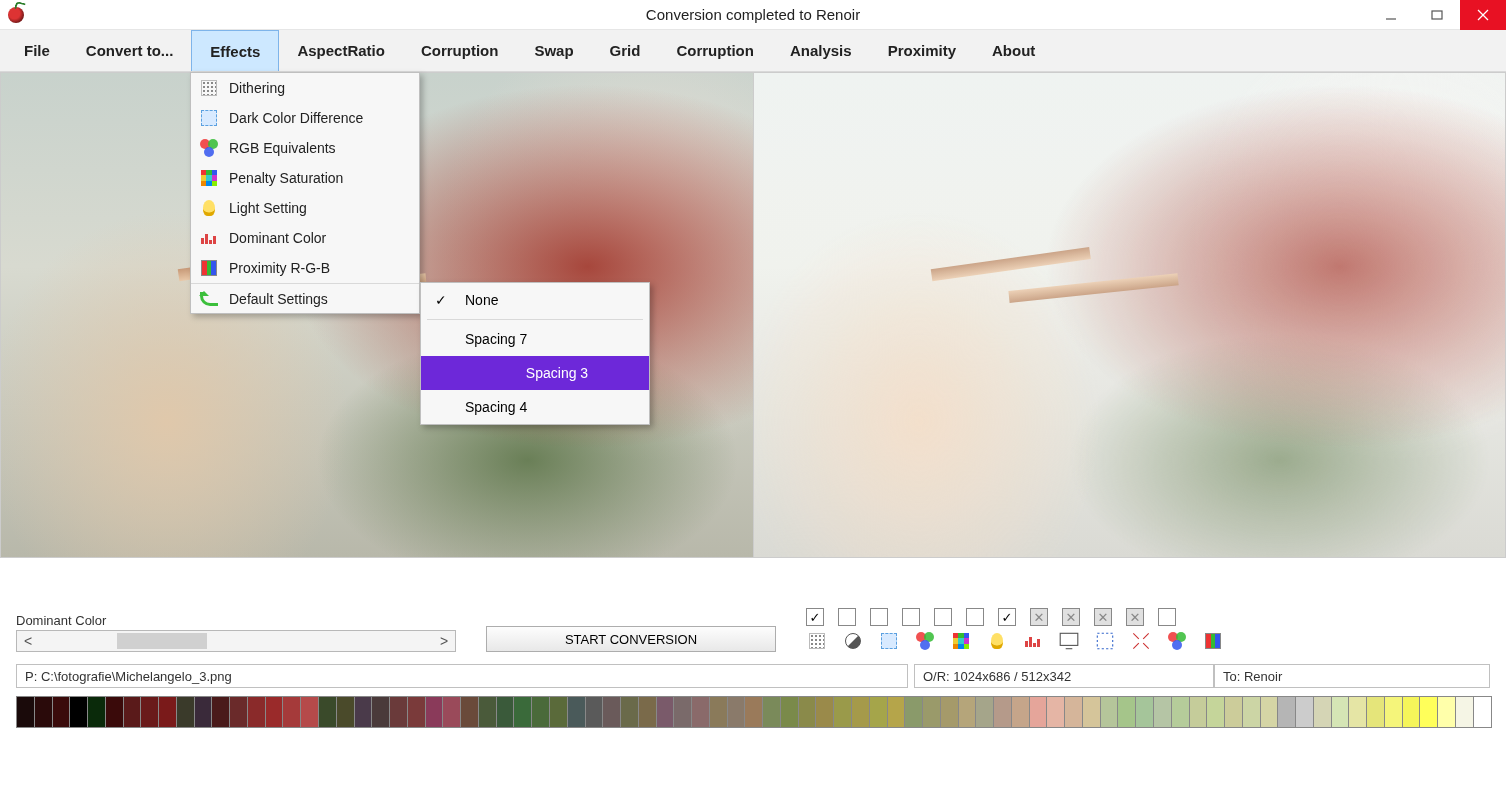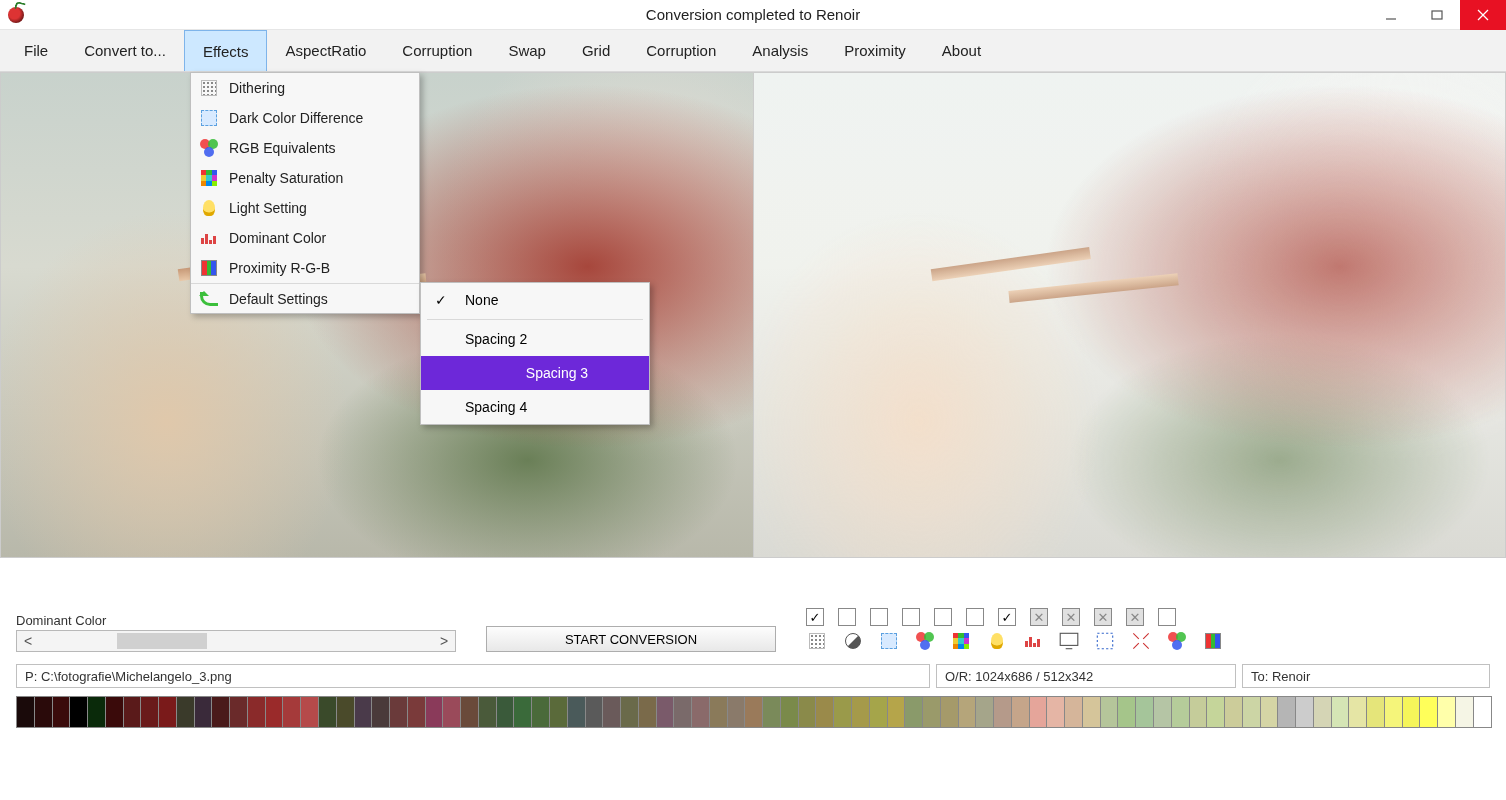--- a/index.html
+++ b/index.html
@@ -11,21 +11,21 @@
   .titlebar .app-icon::after { content:""; position:absolute; top:-5px; left:7px; width:8px; height:6px; border-left:2px solid #2a7d2a; border-top:2px solid #2a7d2a; border-radius:50% 0 0 0; transform:rotate(15deg); }
   .titlebar .title { position: absolute; left: 50%; transform: translateX(-50%); font-size: 15px; color: #222; }
   .titlebar .winbtns { position: absolute; right: 0; top: 0; height: 30px; display: flex; }
   .titlebar .winbtn { width: 46px; height: 30px; display: flex; align-items: center; justify-content: center; cursor: default; }
   .winbtn.close { background: #e81123; color: #fff; }
   .winbtn svg { width: 12px; height: 12px; stroke: #555; stroke-width: 1.2; fill: none; }
   .winbtn.close svg { stroke: #fff; }
 
   
   .menubar { height: 42px; background: #f2f2f2; border-bottom: 1px solid #d9d9d9; display: flex; align-items: stretch; padding: 0 6px; font-size: 15px; }
-  .menubar .menuitem { padding: 0 18px; display: flex; align-items: center; color: #222; cursor: default; }
+  .menubar .menuitem { padding: 0 18px; display: flex; align-items: center; color: #222; cursor: default; font-weight: bold; }
   .menubar .menuitem.active { background: #cde8ff; border: 1px solid #7eb4ea; border-bottom: none; }
 
   
   .workarea { display: flex; height: 486px; }
   .imgpane { flex: 1; position: relative; overflow: hidden; border: 1px solid #ccc; }
   .imgpane.left { border-right: none; }
 
   
   .painting {
     position: absolute; inset: 0;
@@ -80,21 +80,21 @@
   .graybox { background:#e0e0e0; color:#888; }
   .tool-icon { width:22px; height:22px; display:flex; align-items:center; justify-content:center; }
 
   .side-btns { margin-left:auto; display:flex; gap:10px; }
   .side-btn { height:26px; width:120px; border:1px solid #adadad; background:linear-gradient(#fdfdfd,#e8e8e8); font-size:13px; display:flex; align-items:center; justify-content:center; cursor:default; }
 
   .statusrow { display:flex; margin-top:12px; }
   .statusbox { border:1px solid #c0c0c0; height:24px; display:flex; align-items:center; padding:0 8px; font-size:13px; color:#333; background:#fff; }
   .statusbox.path { flex:1; }
   .statusbox.or { width:300px; margin-left:6px; }
-  .statusbox.to { width:248px; margin-left:6px; }
+  .statusbox.to { width:276px; margin-left:0; }
 
   
   .palette { display:flex; margin-top:8px; height:32px; }
   .swatch { flex:1; border:1px solid #888; margin-right:-1px; }
 
   
   .ico-dots { background-image: radial-gradient(#888 1px, transparent 1px); background-size:4px 4px; width:16px;height:16px; border:1px solid #bbb;}
   .ico-circle { width:16px;height:16px;border-radius:50%;border:1px solid #555;background:linear-gradient(135deg,#fff 49%,#555 51%);}
   .ico-square { width:16px;height:16px;border:1px dashed #5aa0e0; background:#d8eaff;}
   .ico-rgb { position:relative;width:18px;height:18px;}
@@ -236,21 +236,21 @@
 </div>
 
 <div class="submenu">
   <div class="sitem">
     <span class="chk">✓</span>
     <span>None</span>
   </div>
   <div class="sep"></div>
   <div class="sitem">
     <span class="chk"></span>
-    <span>Spacing 2</span>
+    <span>Spacing 7</span>
   </div>
   <div class="sitem sel">
     <span class="chk"></span>
     <span>Spacing 3</span>
   </div>
   <div class="sitem">
     <span class="chk"></span>
     <span>Spacing 4</span>
   </div>
 </div>

